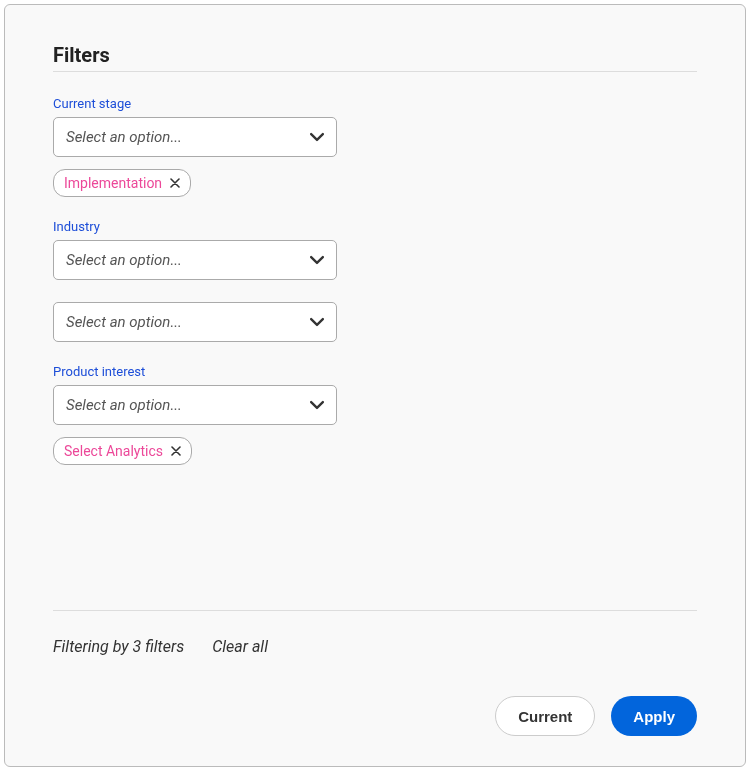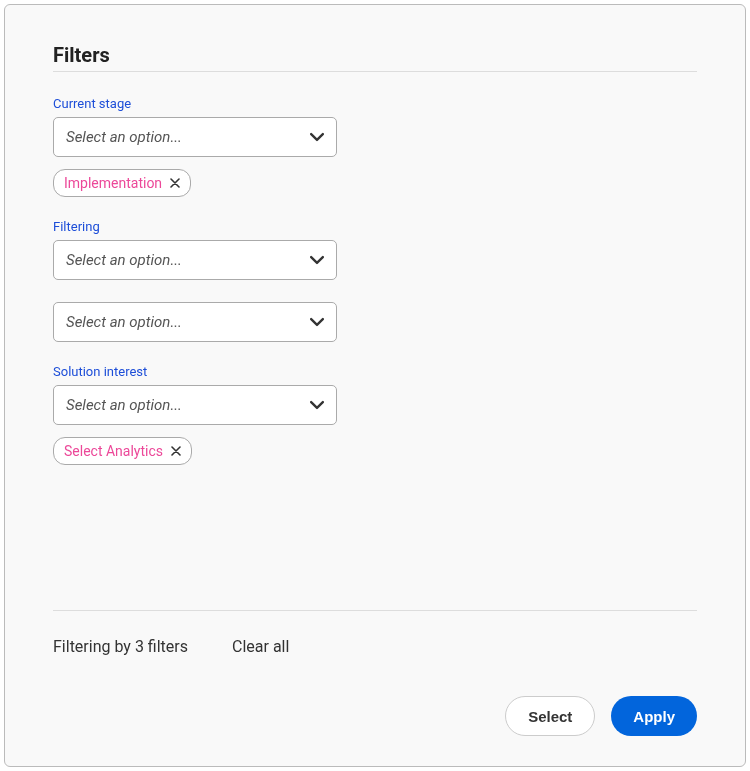--- a/index.html
+++ b/index.html
@@ -84,22 +84,23 @@
     }
     .tag-remove {
       cursor: pointer;
       display: inline-flex;
       align-items: center;
     }
     .tag-remove svg { width: 10px; height: 10px; display: block; }
     .footer-summary {
       display: flex;
       align-items: center;
-      gap: 44px;
+      gap: 28px;
       padding-top: 26px;
+      font-style: italic;
     }
     .summary-text {
       font-size: 16px;
       color: #333;
     }
     .clear-all {
       font-size: 16px;
       color: #333;
       cursor: pointer;
       text-align: right;
@@ -159,44 +160,44 @@
           <span class="tag-remove">
             <svg viewBox="0 0 10 10">
                 <path d="M1 1 L9 9 M9 1 L1 9" stroke="#333" stroke-width="1.6" stroke-linecap="round"></path>
               </svg>
           </span>
         </span>
       </div>
     </div>
 
     <div class="filter-group">
-      <label class="filter-label">Filtering</label>
-      <div class="select">
-        <span class="select-placeholder">Select an option...</span>
-        <span class="chevron">
-          <svg viewBox="0 0 12 12">
-              <path d="M1 3.5 L6 8.5 L11 3.5" stroke="#333" stroke-width="2" fill="none" stroke-linecap="round" stroke-linejoin="round"></path>
-            </svg>
-        </span>
-      </div>
-    </div>
-
-    <div class="filter-group">
-      <div class="select">
-        <span class="select-placeholder">Select an option...</span>
-        <span class="chevron">
-          <svg viewBox="0 0 12 12">
-              <path d="M1 3.5 L6 8.5 L11 3.5" stroke="#333" stroke-width="2" fill="none" stroke-linecap="round" stroke-linejoin="round"></path>
-            </svg>
-        </span>
-      </div>
-    </div>
-
-    <div class="filter-group">
-      <label class="filter-label">Solution interest</label>
+      <label class="filter-label">Industry</label>
+      <div class="select">
+        <span class="select-placeholder">Select an option...</span>
+        <span class="chevron">
+          <svg viewBox="0 0 12 12">
+              <path d="M1 3.5 L6 8.5 L11 3.5" stroke="#333" stroke-width="2" fill="none" stroke-linecap="round" stroke-linejoin="round"></path>
+            </svg>
+        </span>
+      </div>
+    </div>
+
+    <div class="filter-group">
+      <div class="select">
+        <span class="select-placeholder">Select an option...</span>
+        <span class="chevron">
+          <svg viewBox="0 0 12 12">
+              <path d="M1 3.5 L6 8.5 L11 3.5" stroke="#333" stroke-width="2" fill="none" stroke-linecap="round" stroke-linejoin="round"></path>
+            </svg>
+        </span>
+      </div>
+    </div>
+
+    <div class="filter-group">
+      <label class="filter-label">Product interest</label>
       <div class="select">
         <span class="select-placeholder">Select an option...</span>
         <span class="chevron">
           <svg viewBox="0 0 12 12">
               <path d="M1 3.5 L6 8.5 L11 3.5" stroke="#333" stroke-width="2" fill="none" stroke-linecap="round" stroke-linejoin="round"></path>
             </svg>
         </span>
       </div>
       <div class="tags">
         <span class="tag">
@@ -213,16 +214,16 @@
   </div>
 
   <hr class="hr">
 
   <div class="footer-summary">
     <span class="summary-text">Filtering by 3 filters</span>
     <span class="clear-all">Clear all</span>
   </div>
 
   <div class="actions">
-    <button class="btn btn-secondary">Select</button>
+    <button class="btn btn-secondary">Current</button>
     <button class="btn btn-primary">Apply</button>
   </div>
 </div>
 
 </body></html>

